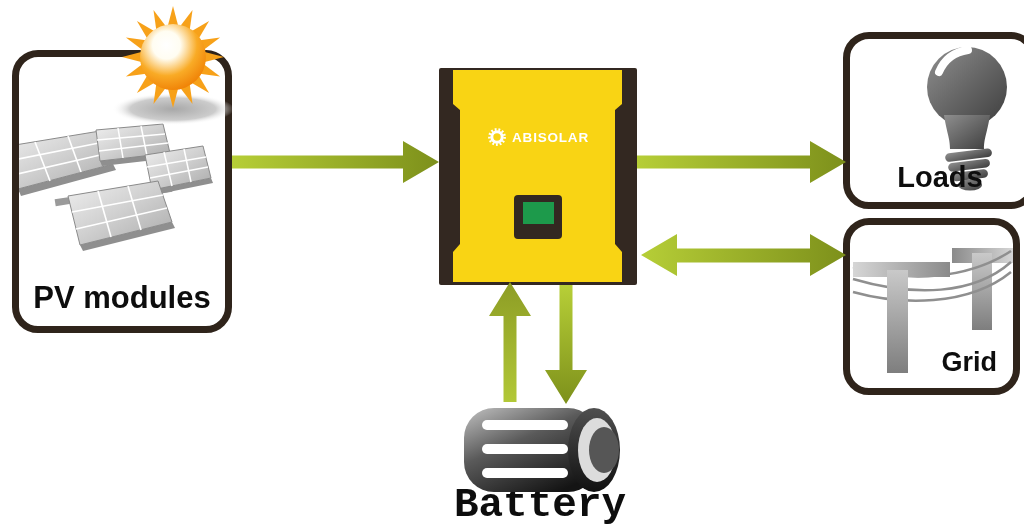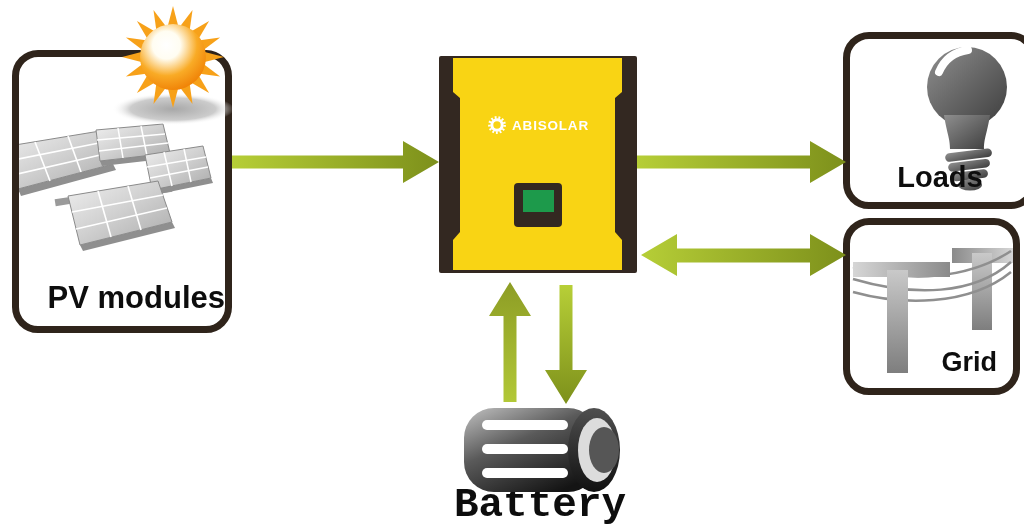--- a/index.html
+++ b/index.html
@@ -8,29 +8,29 @@
     font-family:"Liberation Sans", sans-serif;
   }
   .node-box{
     position:absolute;background:#ffffff;border:7px solid #2f241b;border-radius:26px;
     box-sizing:border-box;
   }
   .node-label{
     position:absolute;font-weight:700;color:#0d0d0d;white-space:nowrap;
   }
   #pv-box{left:12px;top:50px;width:220px;height:283px;}
-  #pv-label{left:0;right:0;bottom:10px;text-align:right;font-size:31px;}
+  #pv-label{left:0;right:0;bottom:10px;text-align:center;font-size:31px;}
   #loads-box{left:843px;top:32px;width:194px;height:177px;padding-left:32px;}
   #loads-label{left:0;right:0;bottom:8px;text-align:center;font-size:29px;}
   #grid-box{left:843px;top:218px;width:177px;height:177px;}
   #grid-label{right:16px;bottom:10px;font-size:27px;}
   #battery-label{left:440px;top:482px;width:200px;text-align:center;font-size:41px;font-family:Liberation Mono, monospace;}
   #sun{position:absolute;left:105px;top:0px;z-index:6;}
   #panels{position:absolute;left:0;top:0;}
-  #inverter{position:absolute;left:439px;top:56px;width:198px;height:217px;z-index:3;}
+  #inverter{position:absolute;left:439px;top:68px;width:198px;height:217px;z-index:3;}
   #inverter-logo{
     position:absolute;left:0;top:59px;width:100%;display:flex;align-items:center;
     justify-content:center;gap:5px;
   }
   #inverter-brand{color:#ffffff;font-weight:700;font-size:13.5px;letter-spacing:.8px;}
   #battery-icon{position:absolute;left:458px;top:400px;z-index:2;}
   #arrows{position:absolute;left:0;top:0;z-index:5;pointer-events:none;}
 </style>
 </head>
 <body>

